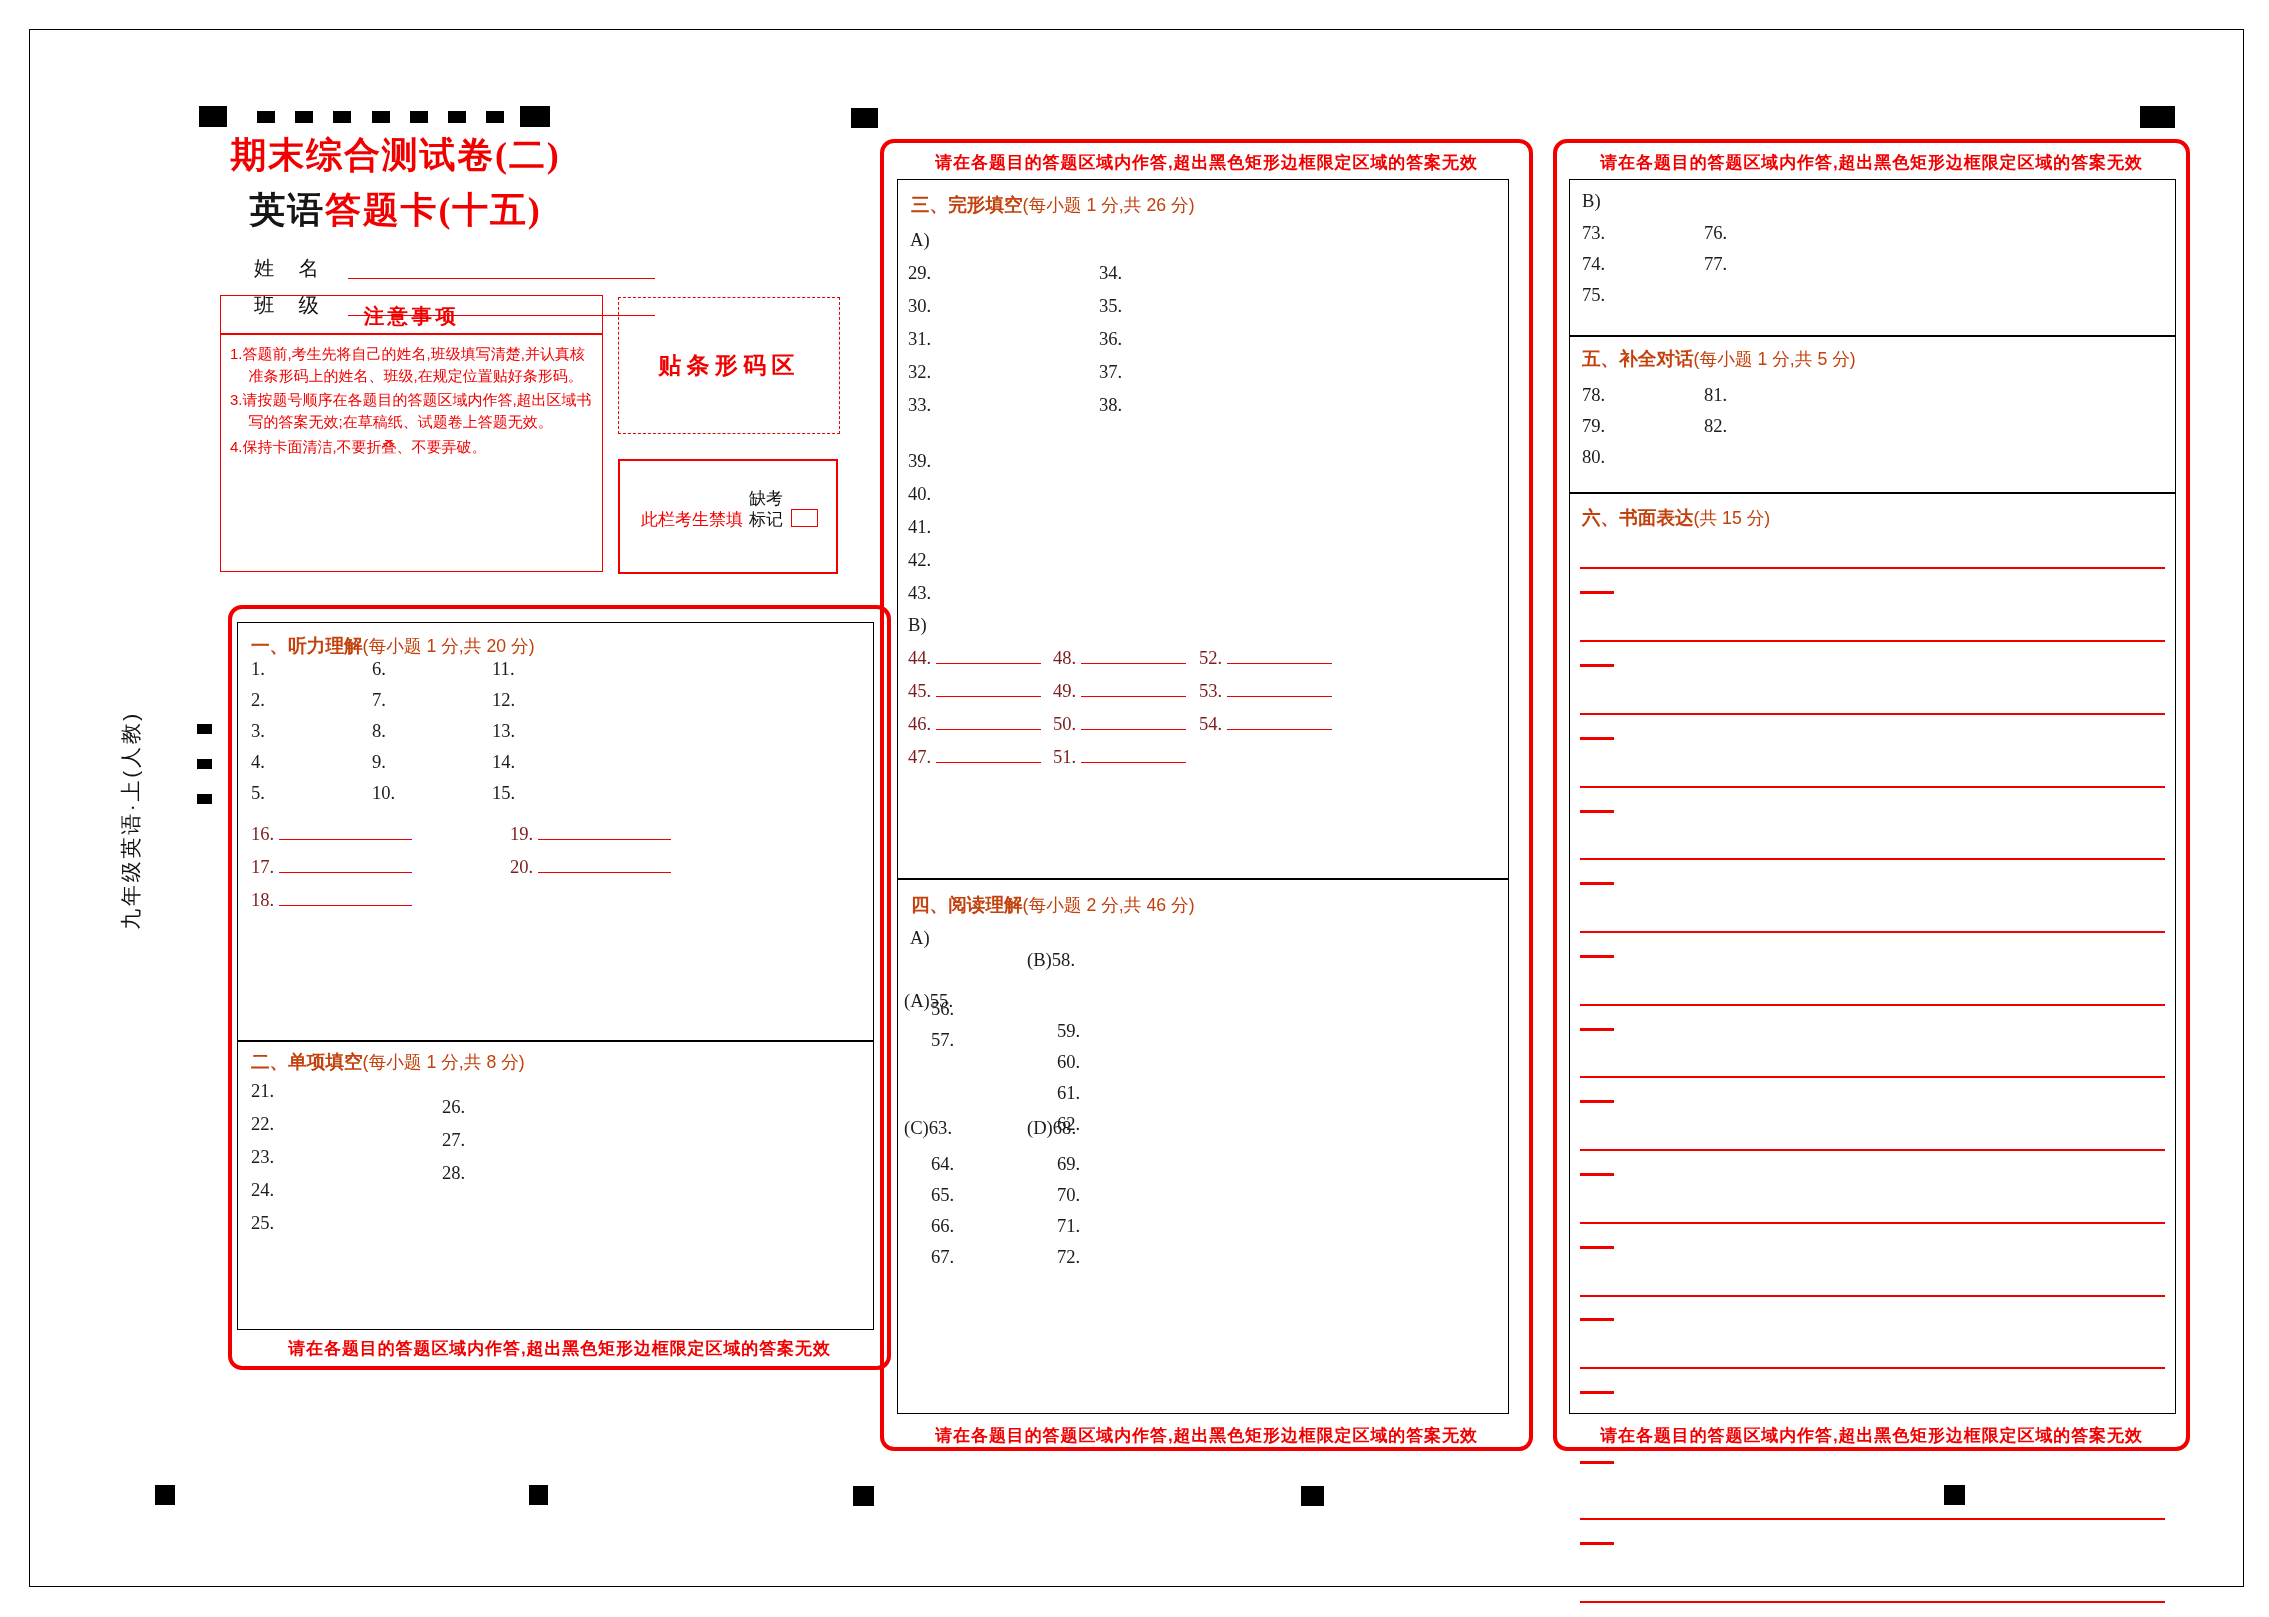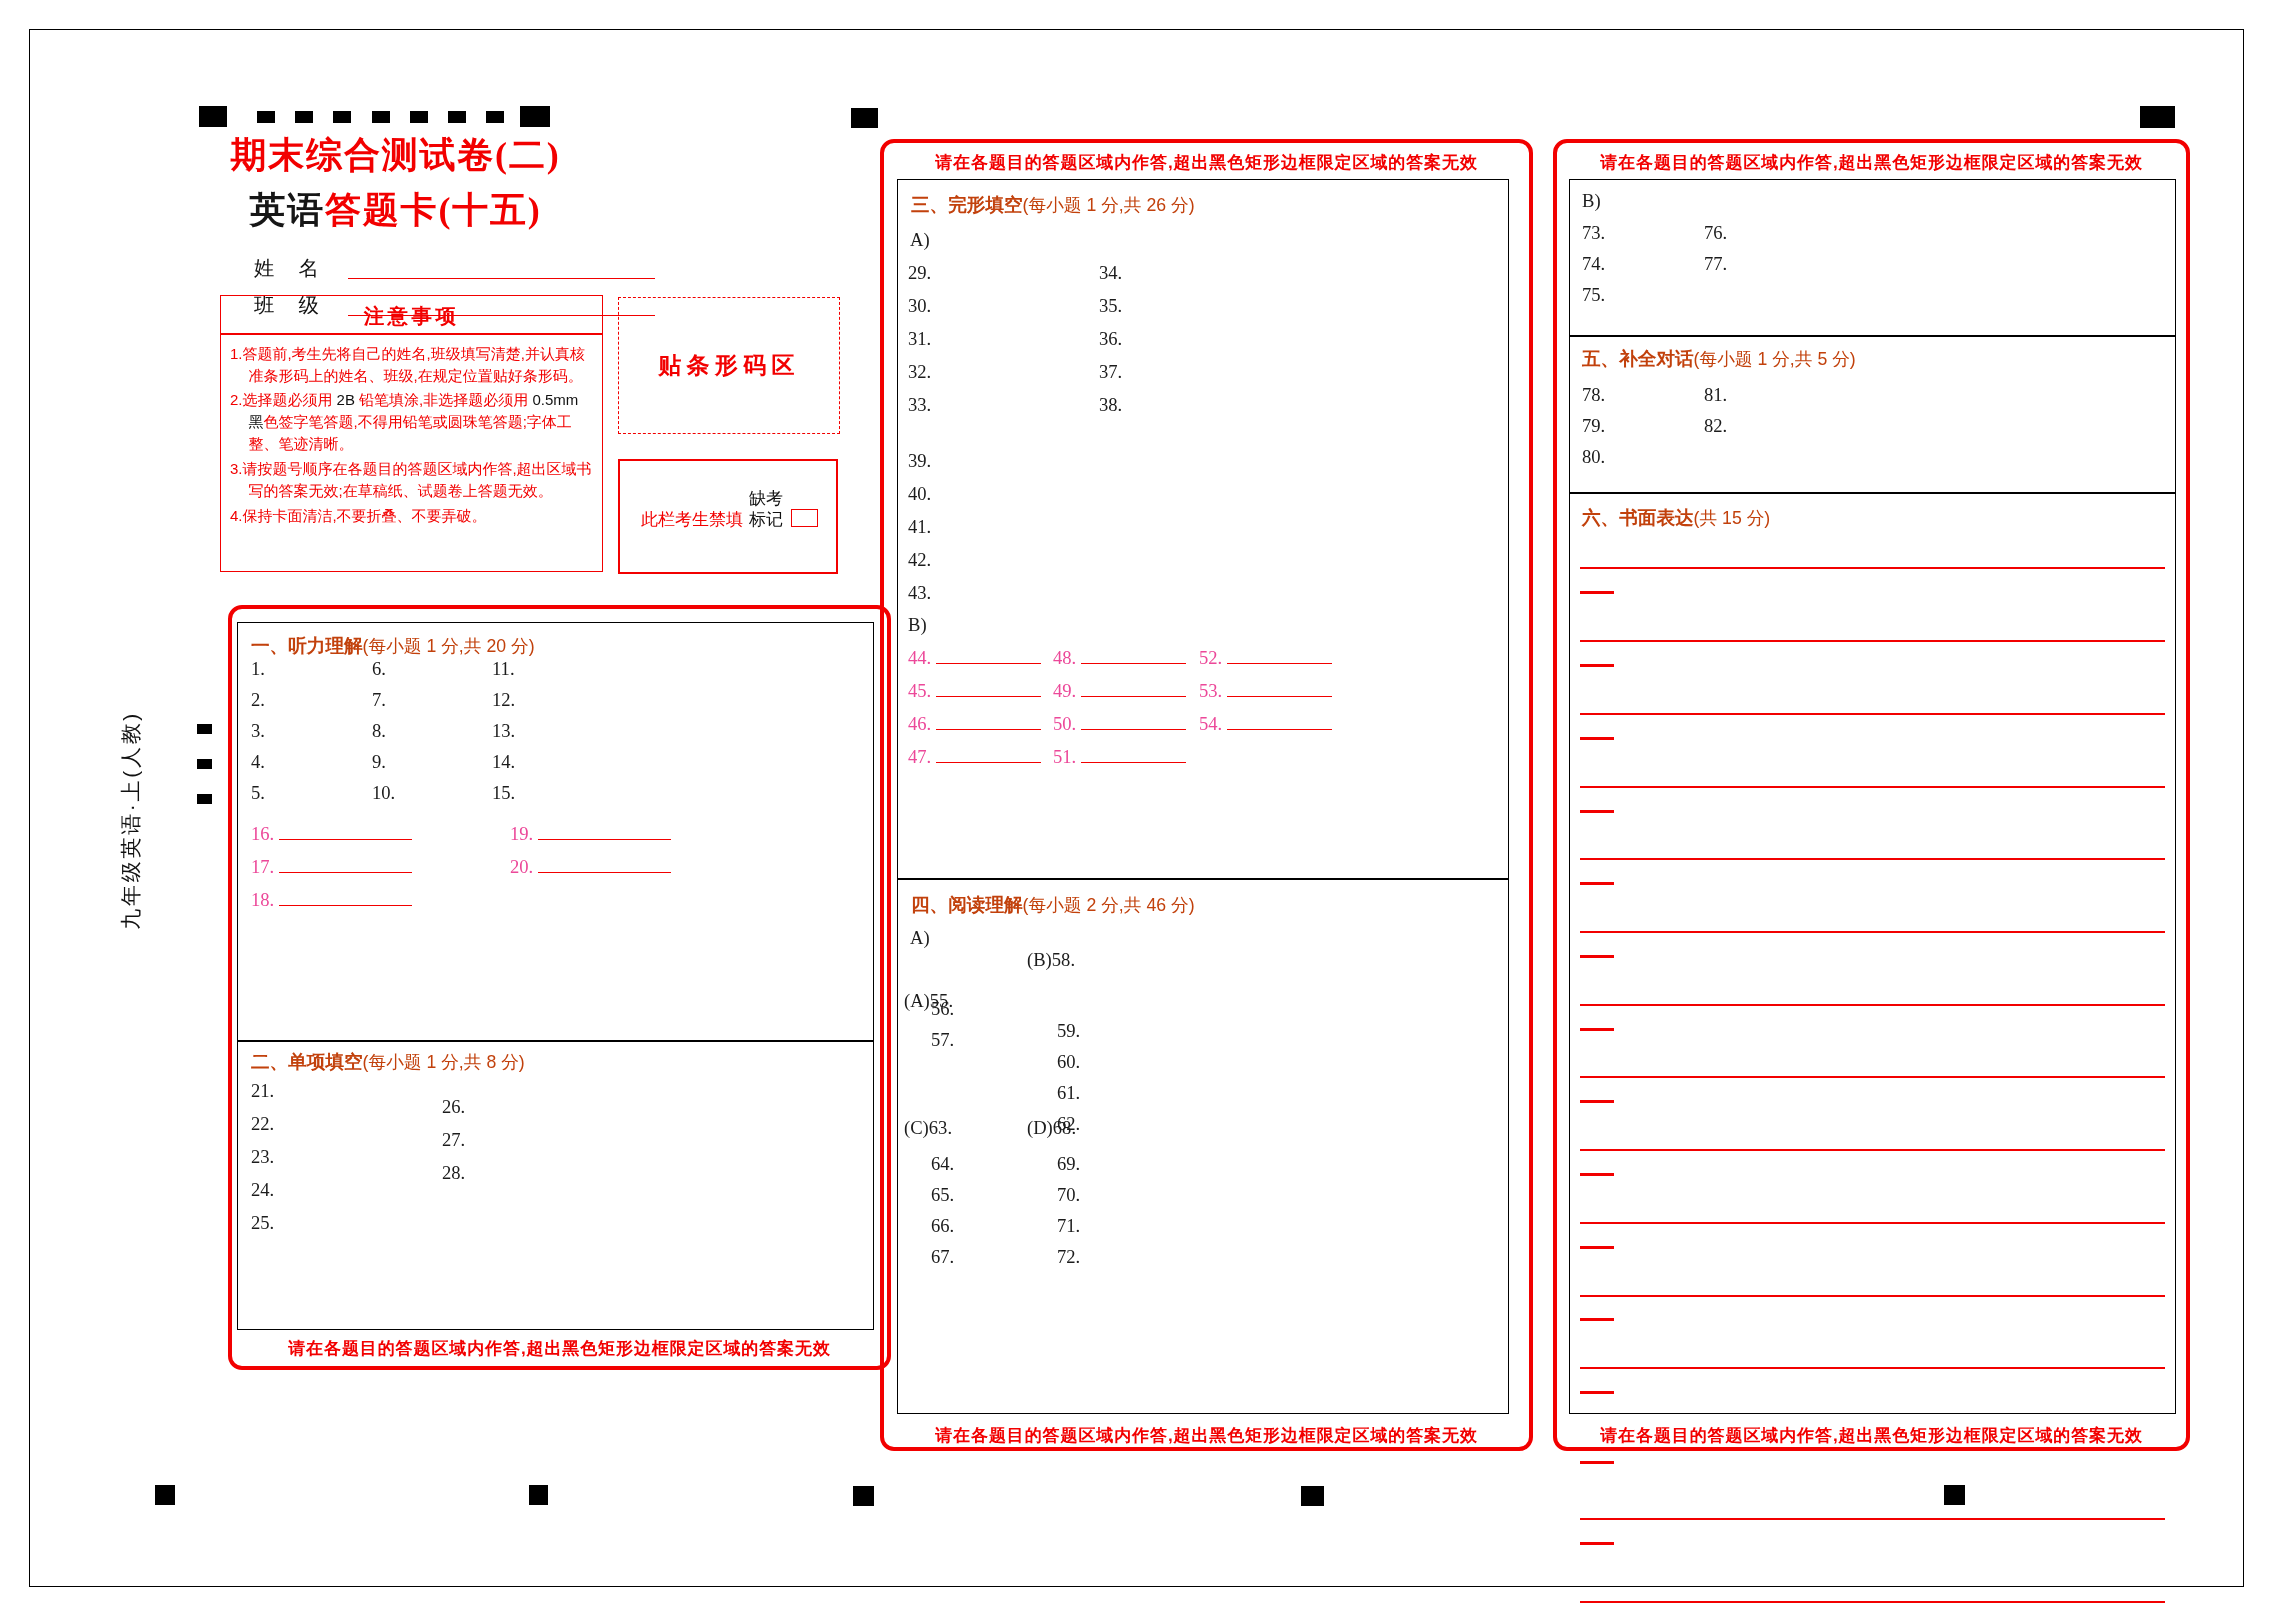--- a/index.html
+++ b/index.html
@@ -45,21 +45,21 @@
 
   .sec-title{position:absolute;font-size:18.6px;color:#c2410c;white-space:nowrap;}
   .sec-title .sec-name{font-weight:bold;}
   .sec-title .sec-note{font-weight:normal;font-size:17.7px;}
   .part-label{position:absolute;font:18.6px "Liberation Serif","DejaVu Serif",serif;color:#1c1c1c;}
 
   .num-col{position:absolute;}
   .num{height:31px;font:18.6px "Liberation Serif","DejaVu Serif",serif;color:#1c1c1c;}
   .step37 .num{height:33px;}
   .blank-row{height:33px;white-space:nowrap;}
-  .bn{font:18.6px "Liberation Serif","DejaVu Serif",serif;color:#ec4899;text-align:right;}
+  .bn{font:18.6px "Liberation Serif","DejaVu Serif",serif;color:#7f1d1d;text-align:right;}
   .bl{display:inline-block;height:13.3px;border-bottom:1.8px solid var(--red);margin-left:4.4px;}
 
   .wline{position:absolute;height:1.8px;background:var(--red);width:585px;}
   .wdash{position:absolute;height:2.7px;background:var(--red);width:34px;}
 </style>
 </head>
 <body>
 
 <div class="page-border"></div>
 
@@ -73,21 +73,20 @@
 <div class="abs field-label" style="left:254px;top:291px;">班　级</div>
 <div class="abs field-line" style="left:348px;top:314px;width:307px;"></div>
 
 <div class="abs side-label">九年级英语·上(人教)</div>
 
 <div class="abs notice-box">
   <div class="notice-title">注意事项</div>
   <div class="notice-divider"></div>
   <div class="notice-items" id="notice-items">
       <div class="notice-item"><span>1.答题前,考生先将自己的姓名,班级填写清楚,并认真核准条形码上的姓名、班级,在规定位置贴好条形码。</span></div>
-      <div class="notice-item"><span>2.选择题必须用 </span><span class="blk">2B</span><span> 铅笔填涂,非选择题必须用 </span><span class="blk">0.5mm </span><span class="blk">黑</span><span>色签字笔答题,不得用铅笔或圆珠笔答题;字体工整、笔迹清晰。</span></div>
       <div class="notice-item"><span>3.请按题号顺序在各题目的答题区域内作答,超出区域书写的答案无效;在草稿纸、试题卷上答题无效。</span></div>
       <div class="notice-item"><span>4.保持卡面清洁,不要折叠、不要弄破。</span></div>
     </div>
 </div>
 
 <div class="abs barcode-box">
   <div class="barcode-label">贴条形码区</div>
 </div>
 
 <div class="abs absent-box">

